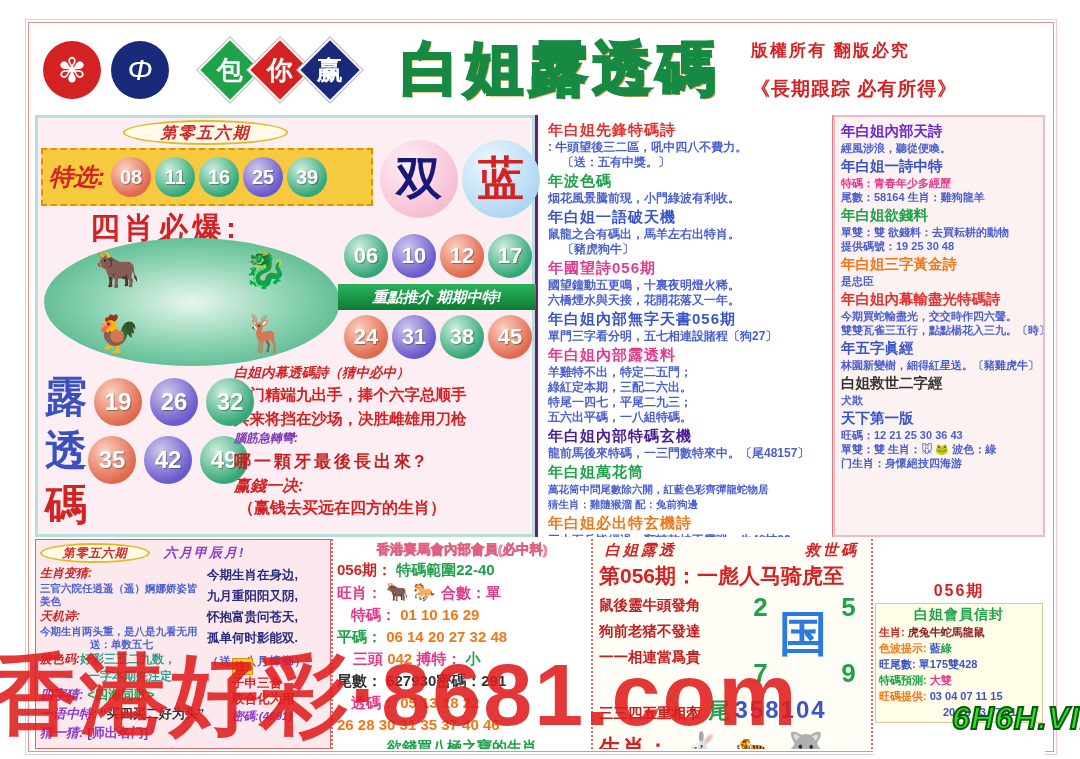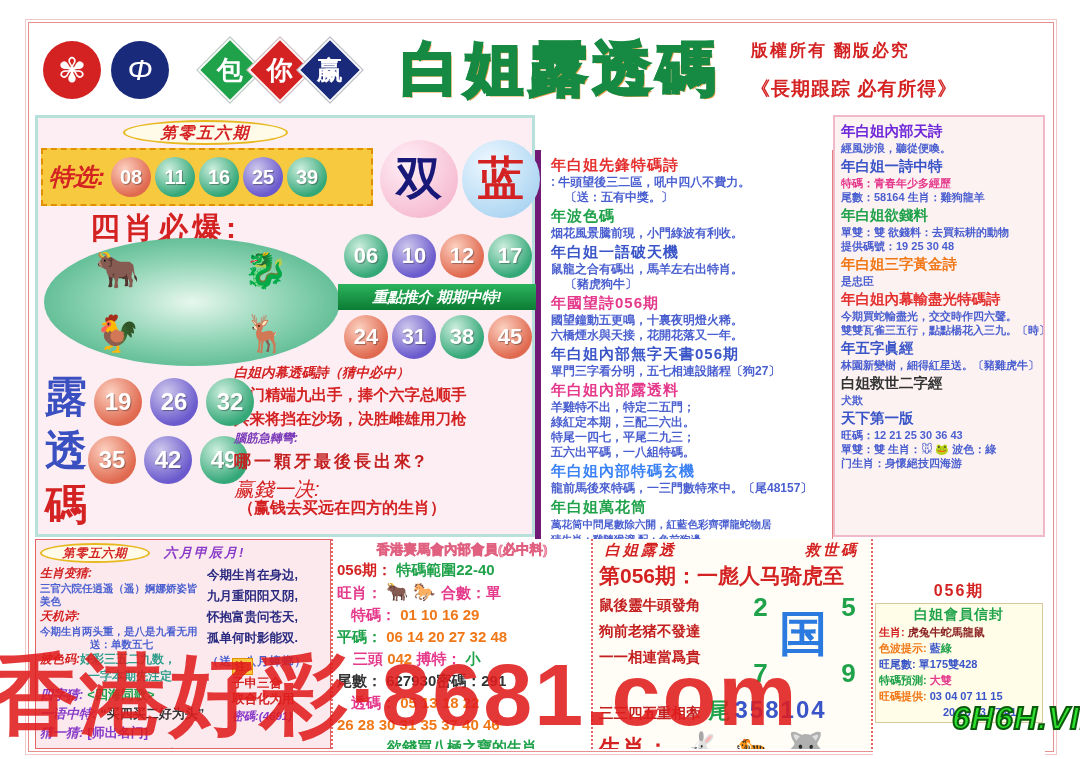--- a/index.html
+++ b/index.html
@@ -17,21 +17,21 @@
   .diamond span { transform:rotate(-45deg); color:#fff; font-weight:bold; font-size:26px; }
   .d-green { background:#1fa24a; } .d-red { background:#d42222; } .d-navy { background:#1a2a7a; }
   .main-title { font-size:58px; font-weight:900; letter-spacing:6px; margin-left:48px; color:#fdf3d6; -webkit-text-stroke:3px #168a42; text-shadow:2px 2px 0 #e8a04c, -1px -1px 0 #168a42; white-space:nowrap; }
   .rights { margin-left:30px; color:#d42222; font-weight:bold; }
   .rights .r1 { font-size:17px; letter-spacing:2px; }
   .rights .r2 { font-size:19px; margin-top:14px; letter-spacing:1px; }
 
   
   .main-row { position:absolute; left:6px; top:92px; width:1014px; height:422px; display:flex; }
   .left-panel { position:relative; width:500px; height:422px; background:#fdeef4; border:3px solid #b8e0da; flex:0 0 auto; }
-  .mid-col { width:298px; height:422px; border-left:6px solid #701a75; border-right:1px solid #e08080; padding:6px 4px 0 10px; background:#fff; flex:0 0 auto; overflow:hidden;margin-top:35px; }
+  .mid-col { width:298px; height:422px; border-left:3px solid #701a75; border-right:1px solid #e08080; padding:6px 4px 0 10px; background:#fff; flex:0 0 auto; overflow:hidden; }
   .right-col { width:212px; height:422px; background:#fdf2f2; border:2px solid #f0b8c8; padding:5px 3px 0 6px; flex:0 0 auto; overflow:hidden; }
 
   .oval-issue { position:absolute; border:2px solid #e8b820; border-radius:50%; color:#d42222; font-style:italic; font-weight:bold; text-align:center; background:#fffbe8; }
   .lp-oval { left:85px; top:2px; width:165px; height:25px; font-size:16px; line-height:22px; letter-spacing:2px; }
 
   .texuan { position:absolute; left:3px; top:30px; width:332px; height:58px; background:#f7c93f; border:2px dashed #e09000; display:flex; align-items:center; padding-left:6px; }
   .texuan-label { color:#d42222; font-style:italic; font-weight:900; font-size:24px; margin-right:4px; white-space:nowrap; }
   .ball { border-radius:50%; color:#fff; font-weight:bold; display:inline-flex; align-items:center; justify-content:center; text-shadow:1px 1px 1px rgba(0,0,0,.35); flex:0 0 auto; }
   .b-orange { background:radial-gradient(circle at 35% 30%, #fcd0c0, #e06a50 70%); }
   .b-green  { background:radial-gradient(circle at 35% 30%, #cdeede, #35a878 70%); }
@@ -53,21 +53,21 @@
 
   .lp-poem { position:absolute; left:196px; top:246px; width:300px; }
   .lp-poem-title { color:#d42222; font-style:italic; font-weight:bold; font-size:13.5px; }
   .lp-poem-line { color:#d42222; font-weight:bold; font-size:15.5px; margin-top:3px; white-space:nowrap; }
   .vchars { position:absolute; left:6px; top:252px; width:44px; text-align:center; }
   .vchars div { font-size:42px; font-weight:900; line-height:54px; }
   .lt-row1 { position:absolute; left:52px; top:260px; display:flex; }
   .lt-row2 { position:absolute; left:46px; top:318px; display:flex; }
   .riddle-label { position:absolute; left:196px; top:312px; color:#7a3ab8; font-style:italic; font-weight:bold; font-size:12px; }
   .riddle-q { position:absolute; left:196px; top:332px; color:#c42020; font-weight:900; font-size:17px; letter-spacing:3px; white-space:nowrap; }
-  .win-label { position:absolute; left:196px; top:358px; color:#d42222; font-style:italic; font-weight:400; font-size:20px; }
+  .win-label { position:absolute; left:196px; top:358px; color:#d42222; font-style:italic; font-weight:700; font-size:16px; }
   .win-answer { position:absolute; left:200px; top:380px; color:#d42222; font-weight:bold; font-size:16px; white-space:nowrap; }
 
   .sec { margin-bottom:2px; }
   .sec-title { font-weight:900; font-size:15px; letter-spacing:1px; white-space:nowrap; }
   .right-col .sec-title { font-size:14.5px; letter-spacing:0; }
   .sec-line { color:#4a5fd0; font-weight:bold; font-size:12px; line-height:15px; white-space:nowrap; }
   .sec-line.small { font-size:10.5px; }
   .sec-line.ind { padding-left:14px; }
   .right-col .sec-line { font-size:11px; line-height:14px; }
 
@@ -239,21 +239,21 @@
           <div class="sec-line">單門三字看分明，五七相連設賭程〔狗27〕</div>
         </div>
         <div class="sec">
           <div class="sec-title" style="color: rgb(229, 57, 140);">年白姐內部露透料</div>
           <div class="sec-line">羊雞特不出，特定二五門；</div>
           <div class="sec-line">綠紅定本期，三配二六出。</div>
           <div class="sec-line">特尾一四七，平尾二九三；</div>
           <div class="sec-line">五六出平碼，一八組特碼。</div>
         </div>
         <div class="sec">
-          <div class="sec-title" style="color: #3b82f6;">年白姐內部特碼玄機</div>
+          <div class="sec-title" style="color: #4c1d95;">年白姐內部特碼玄機</div>
           <div class="sec-line">龍前馬後來特碼，一三門數特來中。〔尾48157〕</div>
         </div>
         <div class="sec">
           <div class="sec-title" style="color: rgb(31, 162, 74);">年白姐萬花筒</div>
           <div class="sec-line small">萬花筒中問尾數除六開，紅藍色彩齊彈龍蛇物居</div>
           <div class="sec-line small">猜生肖：雞隨猴溜 配：兔前狗邊</div>
         </div>
         <div class="sec">
           <div class="sec-title" style="color: rgb(240, 120, 24);">年白姐必出特玄機詩</div>
           <div class="sec-line">三山五岳皆經過，翻轉乾坤不露蹤。牛48蛇32</div>

